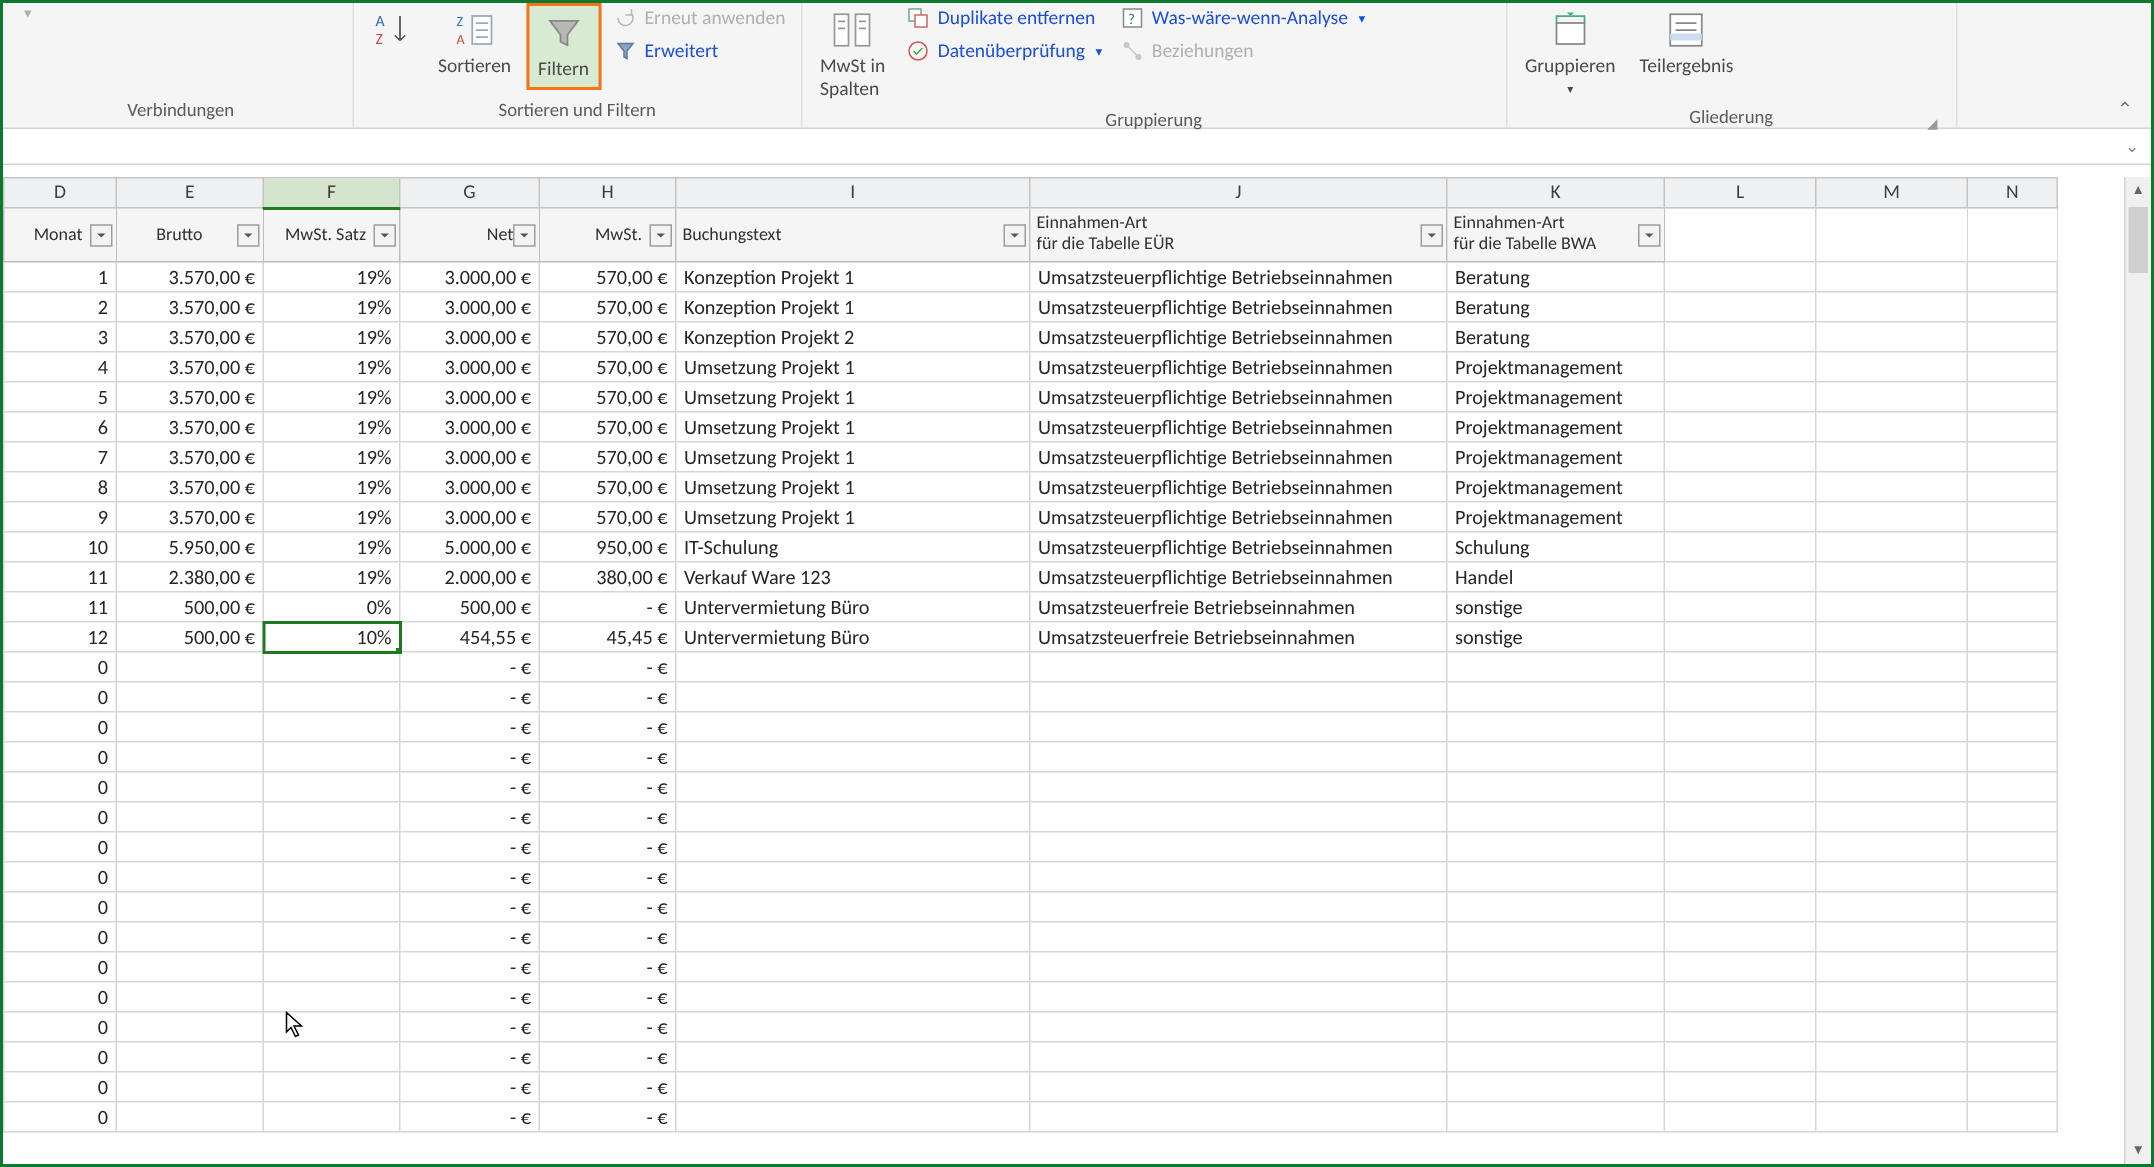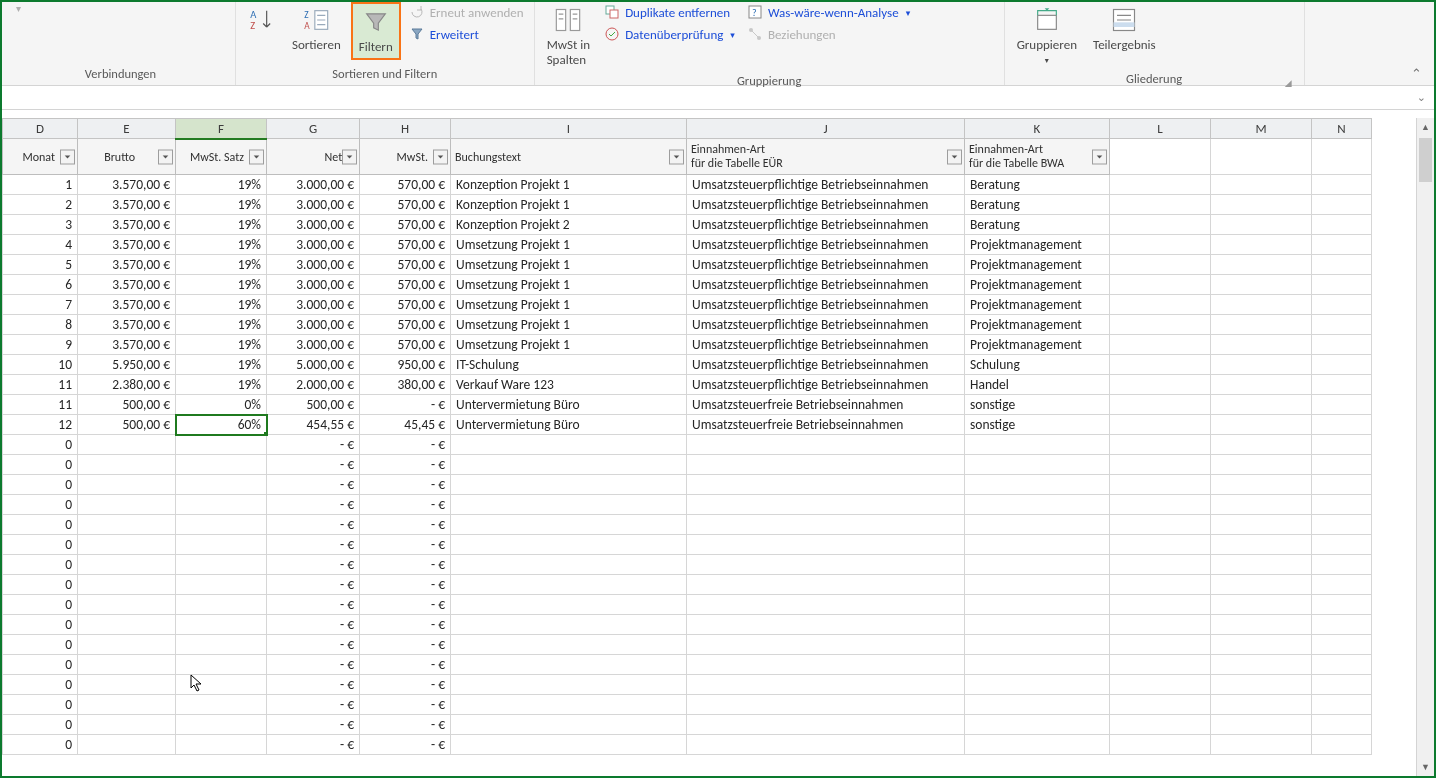--- a/index.html
+++ b/index.html
@@ -467,21 +467,21 @@
           <td class="left">Untervermietung Büro</td>
           <td class="left">Umsatzsteuerfreie Betriebseinnahmen</td>
           <td class="left">sonstige</td>
           <td class="left"></td>
           <td class="left"></td>
           <td class="left"></td>
         </tr>
         <tr>
           <td class="right">12</td>
           <td class="right">500,00 €</td>
-          <td class="right sel-cell">60%</td>
+          <td class="right sel-cell">10%</td>
           <td class="right">454,55 €</td>
           <td class="right">45,45 €</td>
           <td class="left">Untervermietung Büro</td>
           <td class="left">Umsatzsteuerfreie Betriebseinnahmen</td>
           <td class="left">sonstige</td>
           <td class="left"></td>
           <td class="left"></td>
           <td class="left"></td>
         </tr>
         <tr>

